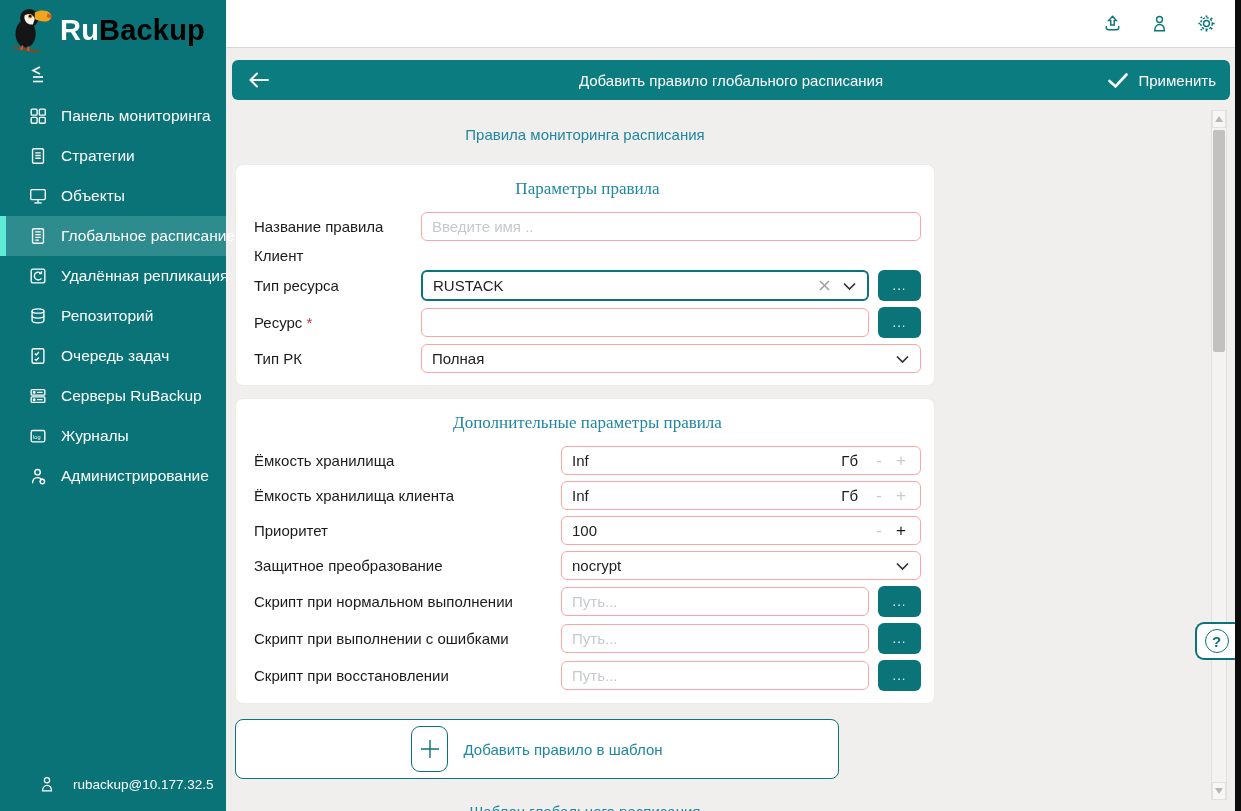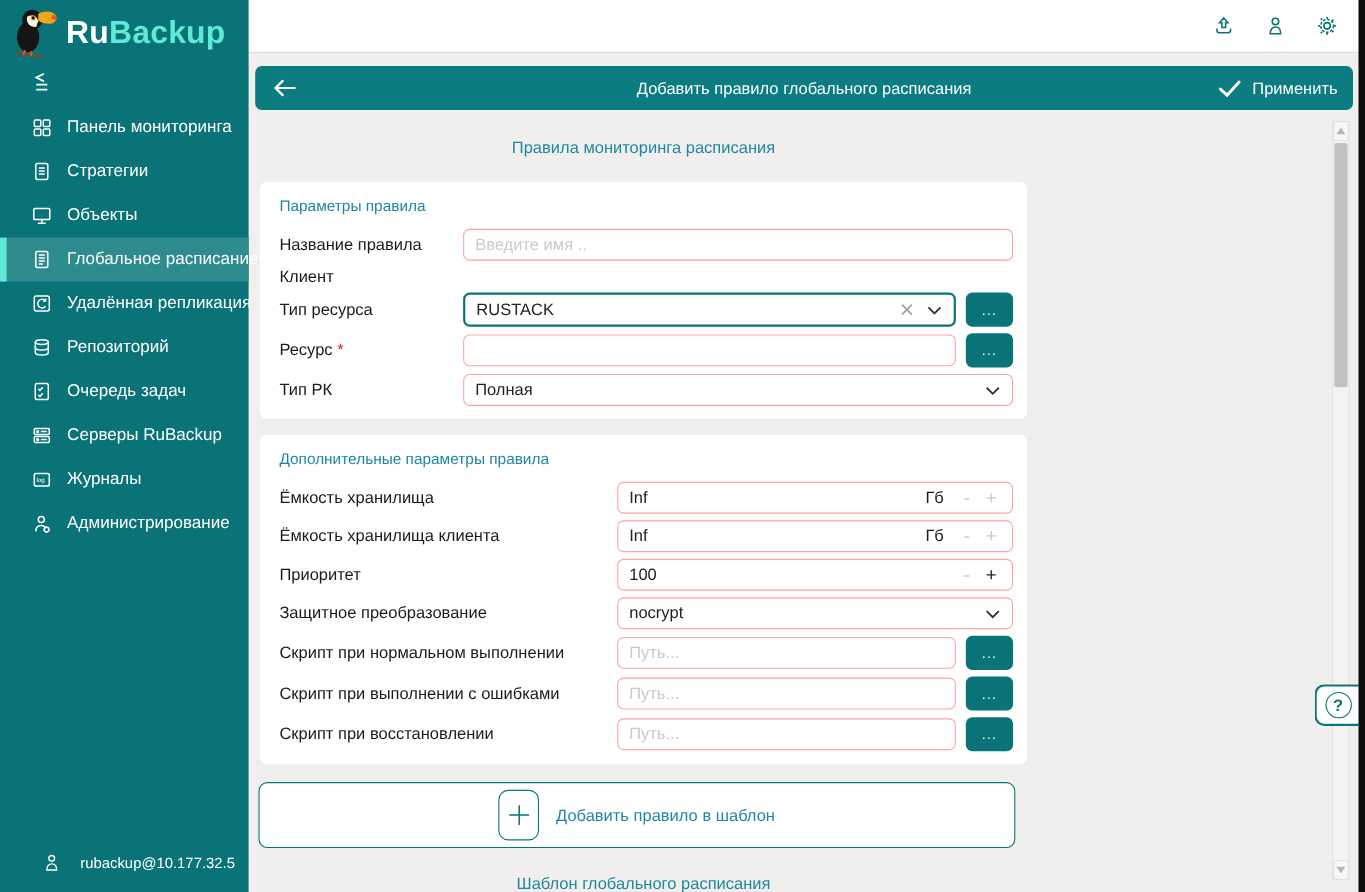--- a/index.html
+++ b/index.html
@@ -3,21 +3,21 @@
 <meta charset="utf-8">
 <style>
   * { margin:0; padding:0; box-sizing:border-box; }
   html,body { width:1241px; height:811px; overflow:hidden; }
   body { font-family:"Liberation Sans","DejaVu Sans",sans-serif; background:#f1efed; position:relative; }
 
   
   .sidebar { position:absolute; left:0; top:0; width:226px; height:811px; background:#0a7377; color:#fff; z-index:5; }
   .logo { display:flex; align-items:center; gap:6px; padding:6px 8px 2px 10px; height:56px; }
   .brand { font-size:29px; font-weight:700; letter-spacing:.2px; white-space:nowrap; }
-  .brand .b2 { color:#5eead4; }
+  .brand .b2 { color:#000000; }
   .collapse-btn { margin:8px 0 2px 28px; width:22px; height:22px; cursor:pointer; }
   .nav { margin-top:10px; }
   .nav-item { display:flex; align-items:center; gap:13px; height:40px; padding-left:28px; font-size:15.5px; cursor:pointer; white-space:nowrap; }
   .nav-item.selected { background:#2e8c8f; border-left:6px solid #5eead4; padding-left:22px; }
   .nav-item svg { flex:0 0 20px; }
   .sidebar-user { position:absolute; left:12px; bottom:0; width:100%; display:flex; align-items:center; gap:17px; padding:0 0 18px 26px; font-size:13.5px; }
 
   
   .topbar { position:absolute; left:226px; top:0; right:0; height:48px; background:#ffffff; border-bottom:1px solid #d9d7d5; display:flex; align-items:center; justify-content:flex-end; gap:26px; padding-right:24px; z-index:3; }
   .topbar .tb-icon { width:21px; height:21px; cursor:pointer; }
@@ -25,21 +25,21 @@
   
   .main { position:absolute; left:226px; top:48px; right:0; bottom:0; background:#f1efed; }
   .actionbar { position:absolute; left:6px; top:12px; width:998px; height:40px; background:#0b7c80; border-radius:6px; display:flex; align-items:center; padding:0 14px; color:#fff;gap:46px; }
   .ab-title { position:absolute; left:0; right:0; text-align:center; font-size:15px; color:#fff; pointer-events:none; }
   .back-btn { width:26px; height:22px; cursor:pointer; z-index:2; }
   .apply-btn { margin-left:auto; display:flex; align-items:center; gap:9px; font-size:15px; cursor:pointer; z-index:2; }
 
   .content { position:absolute; left:9px; top:64px; width:700px; }
   .section-title { text-align:center; color:#1f87a0; font-size:15px; margin:14px 0 21px 0; }
   .card { background:#fff; border:1px solid #ececea; border-radius:8px; padding:12px 13px 12px 18px; margin-bottom:12px; }
-  .card-title { color:#1f87a0; font-size:14px; margin:2px 0 13px 0; }
+  .card-title { text-align:center; color:#1f87a0; font-size:17px; margin:2px 0 13px 0;font-family:Liberation Serif, serif; }
   .row { display:flex; align-items:center; margin-bottom:6px; }
   .row:last-child { margin-bottom:0; }
   .lbl { width:167px; font-size:15px; color:#1b1b1b; flex:0 0 auto; }
   .card2 .lbl { width:307px; }
   .req { color:#cc3333; }
   .ctrl { flex:1; display:flex; align-items:center; gap:9px; }
 
   .tinput, .selectbox, .numbox { height:29px; border:1px solid #fca5a5; border-radius:6px; background:#fff; font-size:15px; color:#222; }
   .tinput { flex:1; padding:0 10px; outline:none; font-family:inherit; }
   .tinput::placeholder { color:#c6cacd; }
@@ -49,21 +49,21 @@
   .combo-focus .clear { position:absolute; right:36px; top:7px; cursor:pointer; }
   .more-btn { flex:0 0 43px; height:31px; background:#0a7478; border-radius:6px; color:#fff; font-size:13px; letter-spacing:1px; display:flex; align-items:center; justify-content:center; cursor:pointer; }
   .numbox { flex:1; display:flex; align-items:center; padding:0 12px 0 0; }
   .numbox input { border:none; outline:none; flex:1; font-size:15px; color:#222; padding:0 10px; font-family:inherit; background:transparent; min-width:0; }
   .numbox input::placeholder { color:#c6cacd; }
   .unit { font-size:15px; color:#1b1b1b; margin-right:14px; }
   .step { font-size:17px; color:#c9c9c9; width:14px; text-align:center; cursor:pointer; user-select:none; }
   .step + .step { margin-left:8px; }
   .step.on { color:#1b1b1b; }
 
-  .add-template-btn { width:688px; height:60px; margin-top:15px; background:#fff; border:1px solid #0a7478; border-radius:8px; display:flex; align-items:center; justify-content:center; gap:15px; cursor:pointer; }
+  .add-template-btn { width:604px; height:60px; margin-top:15px; background:#fff; border:1px solid #0a7478; border-radius:8px; display:flex; align-items:center; justify-content:center; gap:15px; cursor:pointer; }
   .plus-box { width:37px; height:46px; border:1.5px solid #0a7478; border-radius:9px; display:flex; align-items:center; justify-content:center; }
   .add-template-label { color:#1f87a0; font-size:15px; }
   .bottom-title { text-align:center; color:#1f87a0; font-size:15px; margin-top:24px; }
 
   
   .vscroll { position:absolute; left:1211px; top:110px; width:16px; height:690px; background:#f4f3f2; border-left:1px solid #e3e1df; border-right:1px solid #e3e1df; z-index:6; }
   .sb-btn { position:absolute; left:0; width:14px; height:18px; background:#f8f7f6; border:1px solid #e3e1df; display:flex; align-items:center; justify-content:center; cursor:pointer; }
   .sb-up { top:0; } .sb-down { bottom:0; }
   .tri-up { width:0; height:0; border-left:4px solid transparent; border-right:4px solid transparent; border-bottom:6px solid #b9b7b5; }
   .tri-down { width:0; height:0; border-left:4px solid transparent; border-right:4px solid transparent; border-top:6px solid #b9b7b5; }

